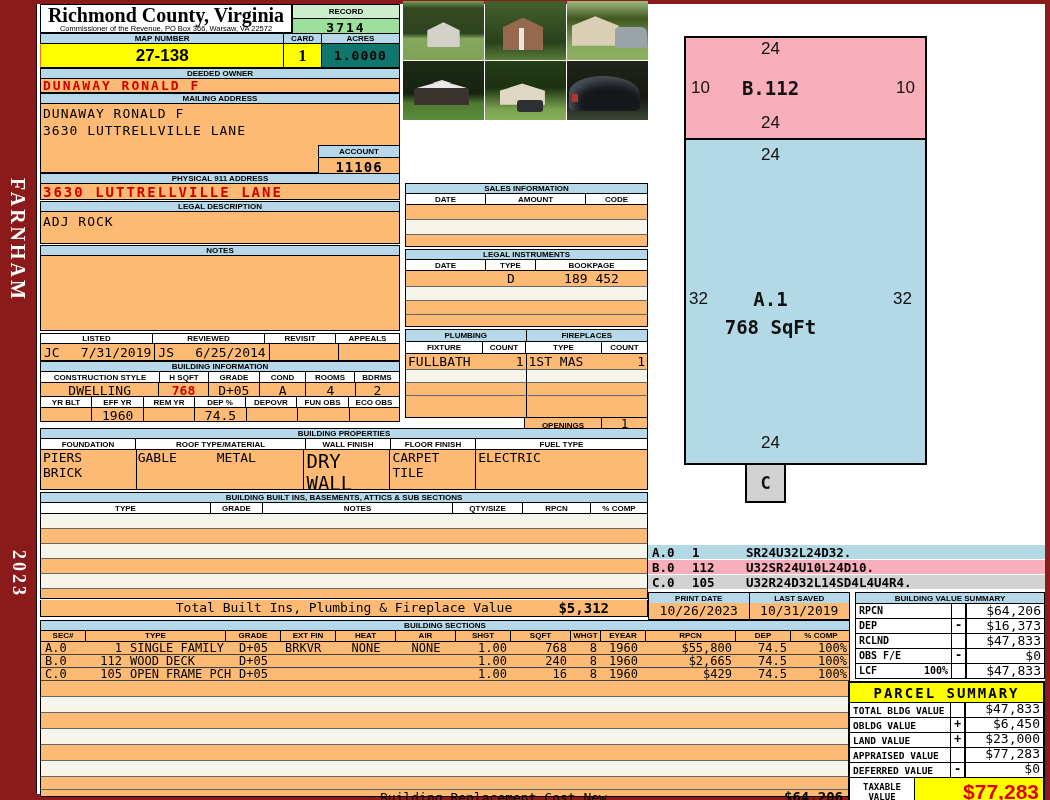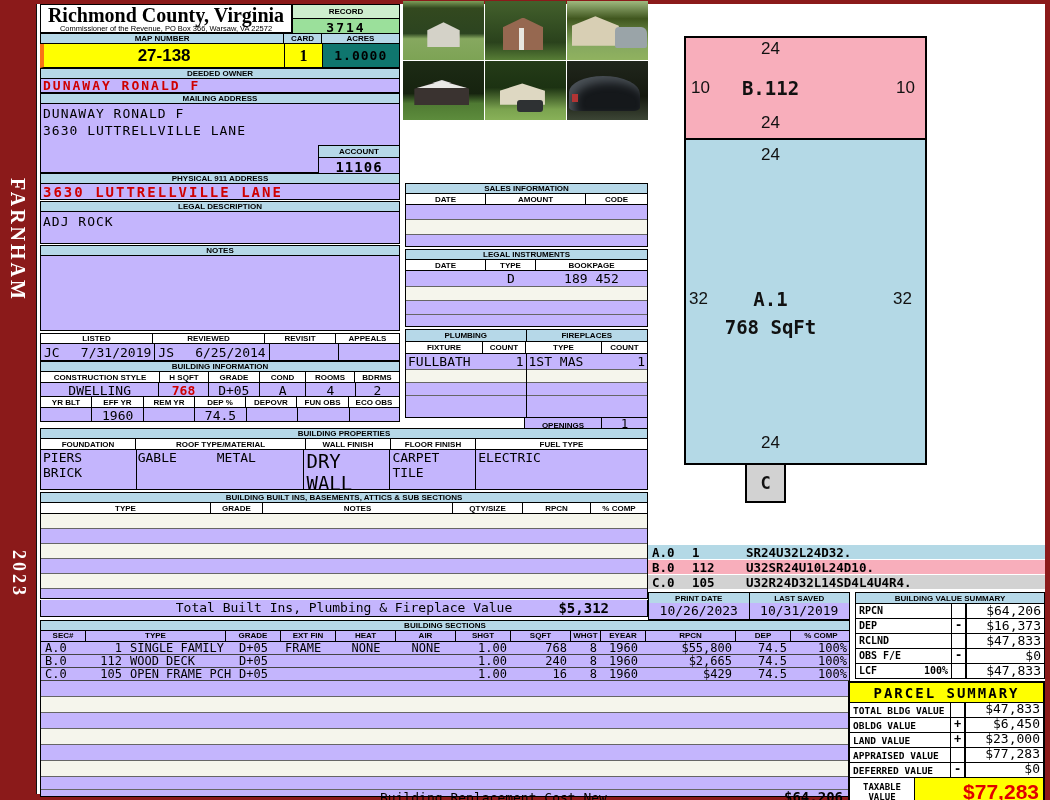--- a/index.html
+++ b/index.html
@@ -8,21 +8,21 @@
   .abs{position:absolute;box-sizing:border-box;}
   .content{left:36px;top:4px;width:1009px;height:790px;background:#fff;border-left:1px solid #111;}
   
   .bar{background:#b6d8e8;border:1px solid #000;font:bold 8px "Liberation Sans",sans-serif;
        text-align:center;color:#000;display:flex;align-items:center;justify-content:center;}
   .whead{background:#fff;border:1px solid #000;display:flex;}
   .whead>div{font:bold 8px "Liberation Sans",sans-serif;text-align:center;border-right:1px solid #000;
        display:flex;align-items:center;justify-content:center;box-sizing:border-box;}
   .whead>div:last-child{border-right:none;}
   .mono{font-family:"DejaVu Sans Mono","Liberation Mono",monospace;}
-  .box{border:1px solid #000;background:#c4b5fd;}
+  .box{border:1px solid #000;background:#fdba74;}
   .red{color:#cf0000;}
   .erow{border-bottom:1px solid #666;}
   .erow.alt{background:#f5f5ec;}
   
   .sidebar{left:0;top:0;width:36px;height:800px;background:#8b1a1a;}
   .vtext{position:absolute;writing-mode:vertical-rl;color:#fff;
          font-family:"Liberation Serif",serif;font-weight:bold;letter-spacing:3px;}
   .district{top:178px;left:6px;font-size:20px;}
   .year{top:550px;left:8px;font-size:18px;}
   
@@ -32,21 +32,21 @@
   .recordbox{left:292px;top:4px;width:108px;height:29px;}
   .recordbox .lbl{background:#cdeecd;border:1px solid #000;height:13px;font:bold 8px "Liberation Sans",sans-serif;
         display:flex;align-items:center;justify-content:center;}
   .recordbox .val{background:#9be09b;border:1px solid #000;border-top:none;height:16px;
         font:bold 13px "DejaVu Sans Mono",monospace;display:flex;align-items:center;justify-content:center;letter-spacing:2px;}
   .maprow-h{left:40px;top:33px;width:360px;height:11px;display:flex;}
   .maprow-h>div{border:1px solid #000;border-left:none;}
   .maprow-h>div:first-child{border-left:1px solid #000;}
   .maprow-v{left:40px;top:44px;width:360px;height:24px;display:flex;}
   .maprow-v>div{border:1px solid #000;border-top:none;border-left:none;display:flex;align-items:center;justify-content:center;}
-  .maprow-v>div:first-child{border-left:4px solid #f97316;}
+  .maprow-v>div:first-child{border-left:1px solid #f97316;}
   .cell-yellow{background:#ffff00;}
   .cell-ivory{background:#0f766e;}
   
   .line-mono{font:13px "DejaVu Sans Mono",monospace;letter-spacing:1px;white-space:pre;}
   .addr-line{min-height:17px;display:flex;align-items:center;}
   
   .sk-box{border:2px solid #000;}
   .sk-pink{background:#f8aebb;}
   .sk-blue{background:#b4d9e6;}
   .sk-gray{background:#d2d2d2;}
@@ -357,21 +357,21 @@
   <div>RPCN</div>
   <div>DEP</div>
   <div>% COMP</div>
 </div>
 <div class="abs box" style="left:40px;top:642px;width:810px;height:155px;border-top:none">
   <div class="bs-row">
     <div class="tl">A.0</div>
     <div class="tr">1</div>
     <div class="tl">SINGLE FAMILY</div>
     <div class="tc">D+05</div>
-    <div class="tl">FRAME</div>
+    <div class="tl">BRKVR</div>
     <div class="tc">NONE</div>
     <div class="tc">NONE</div>
     <div class="tr">1.00</div>
     <div class="tr">768</div>
     <div class="tr">8</div>
     <div class="tc">1960</div>
     <div class="tr">$55,800</div>
     <div class="tr">74.5</div>
     <div class="tr">100%</div>
   </div>

